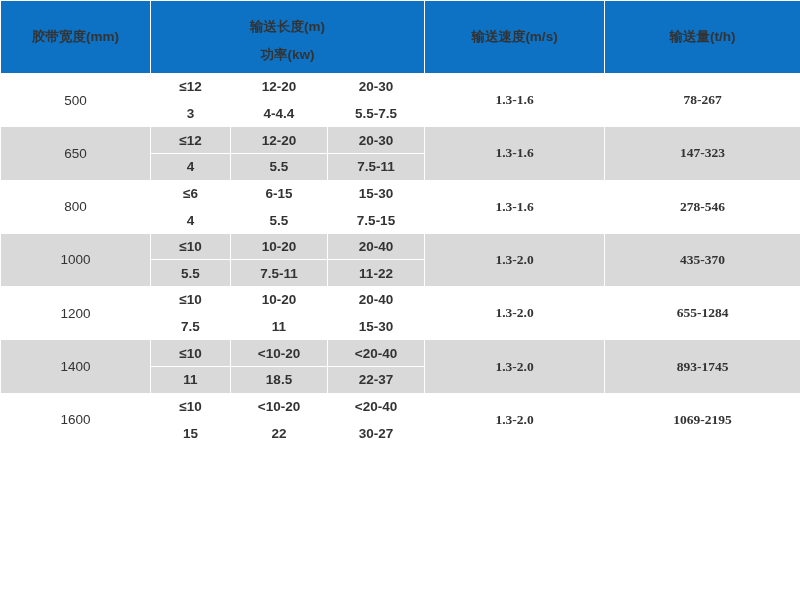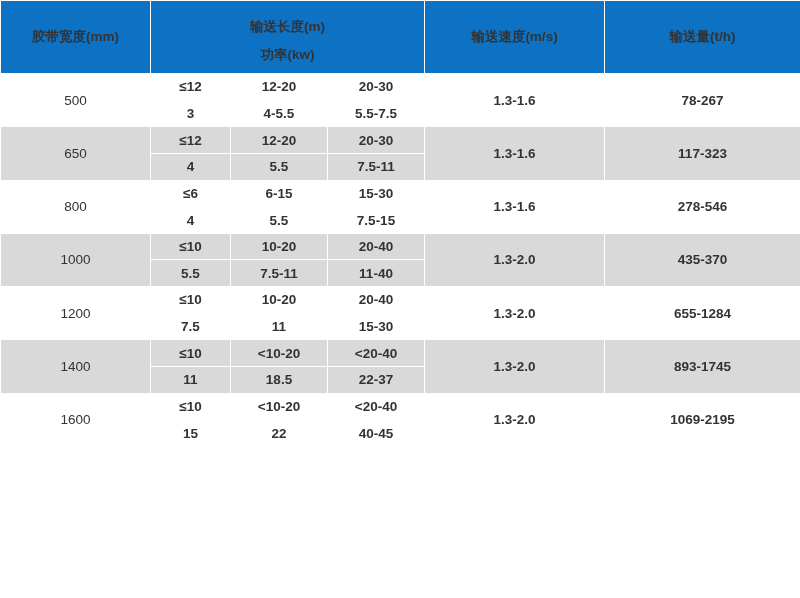--- a/index.html
+++ b/index.html
@@ -48,20 +48,21 @@
     background: #d9d9d9;
   }
   td.width-cell {
     font-weight: normal;
     font-size: 14px;
   }
   td.speed-cell,
   td.volume-cell {
     font-weight: bold;
     font-size: 14px;
+    font-family: Liberation Serif, serif;
   }
   td.sub-cell {
     font-size: 13.5px;
     color: #3a3a3a;
     font-weight: bold;
   }
   col.c-width { width: 150px; }
   col.c-sub1 { width: 80px; }
   col.c-sub2 { width: 97px; }
   col.c-sub3 { width: 97px; }
@@ -96,31 +97,31 @@
     <tr class="row-odd">
       <td class="width-cell" rowspan="2">500</td>
       <td class="sub-cell">≤12</td>
       <td class="sub-cell">12-20</td>
       <td class="sub-cell">20-30</td>
       <td class="speed-cell" rowspan="2">1.3-1.6</td>
       <td class="volume-cell" rowspan="2">78-267</td>
     </tr>
     <tr class="row-odd">
       <td class="sub-cell">3</td>
-      <td class="sub-cell">4-5.5</td>
+      <td class="sub-cell">4-4.4</td>
       <td class="sub-cell">5.5-7.5</td>
     </tr>
 
     <tr class="row-even">
       <td class="width-cell" rowspan="2">650</td>
       <td class="sub-cell">≤12</td>
       <td class="sub-cell">12-20</td>
       <td class="sub-cell">20-30</td>
       <td class="speed-cell" rowspan="2">1.3-1.6</td>
-      <td class="volume-cell" rowspan="2">117-323</td>
+      <td class="volume-cell" rowspan="2">147-323</td>
     </tr>
     <tr class="row-even">
       <td class="sub-cell">4</td>
       <td class="sub-cell">5.5</td>
       <td class="sub-cell">7.5-11</td>
     </tr>
 
     <tr class="row-odd">
       <td class="width-cell" rowspan="2">800</td>
       <td class="sub-cell">≤6</td>
@@ -139,21 +140,21 @@
       <td class="width-cell" rowspan="2">1000</td>
       <td class="sub-cell">≤10</td>
       <td class="sub-cell">10-20</td>
       <td class="sub-cell">20-40</td>
       <td class="speed-cell" rowspan="2">1.3-2.0</td>
       <td class="volume-cell" rowspan="2">435-370</td>
     </tr>
     <tr class="row-even">
       <td class="sub-cell">5.5</td>
       <td class="sub-cell">7.5-11</td>
-      <td class="sub-cell">11-40</td>
+      <td class="sub-cell">11-22</td>
     </tr>
 
     <tr class="row-odd">
       <td class="width-cell" rowspan="2">1200</td>
       <td class="sub-cell">≤10</td>
       <td class="sub-cell">10-20</td>
       <td class="sub-cell">20-40</td>
       <td class="speed-cell" rowspan="2">1.3-2.0</td>
       <td class="volume-cell" rowspan="2">655-1284</td>
     </tr>
@@ -181,17 +182,17 @@
       <td class="width-cell" rowspan="2">1600</td>
       <td class="sub-cell">≤10</td>
       <td class="sub-cell">&lt;10-20</td>
       <td class="sub-cell">&lt;20-40</td>
       <td class="speed-cell" rowspan="2">1.3-2.0</td>
       <td class="volume-cell" rowspan="2">1069-2195</td>
     </tr>
     <tr class="row-odd">
       <td class="sub-cell">15</td>
       <td class="sub-cell">22</td>
-      <td class="sub-cell">40-45</td>
+      <td class="sub-cell">30-27</td>
     </tr>
 
   </tbody>
 </table>
 
 </body></html>

